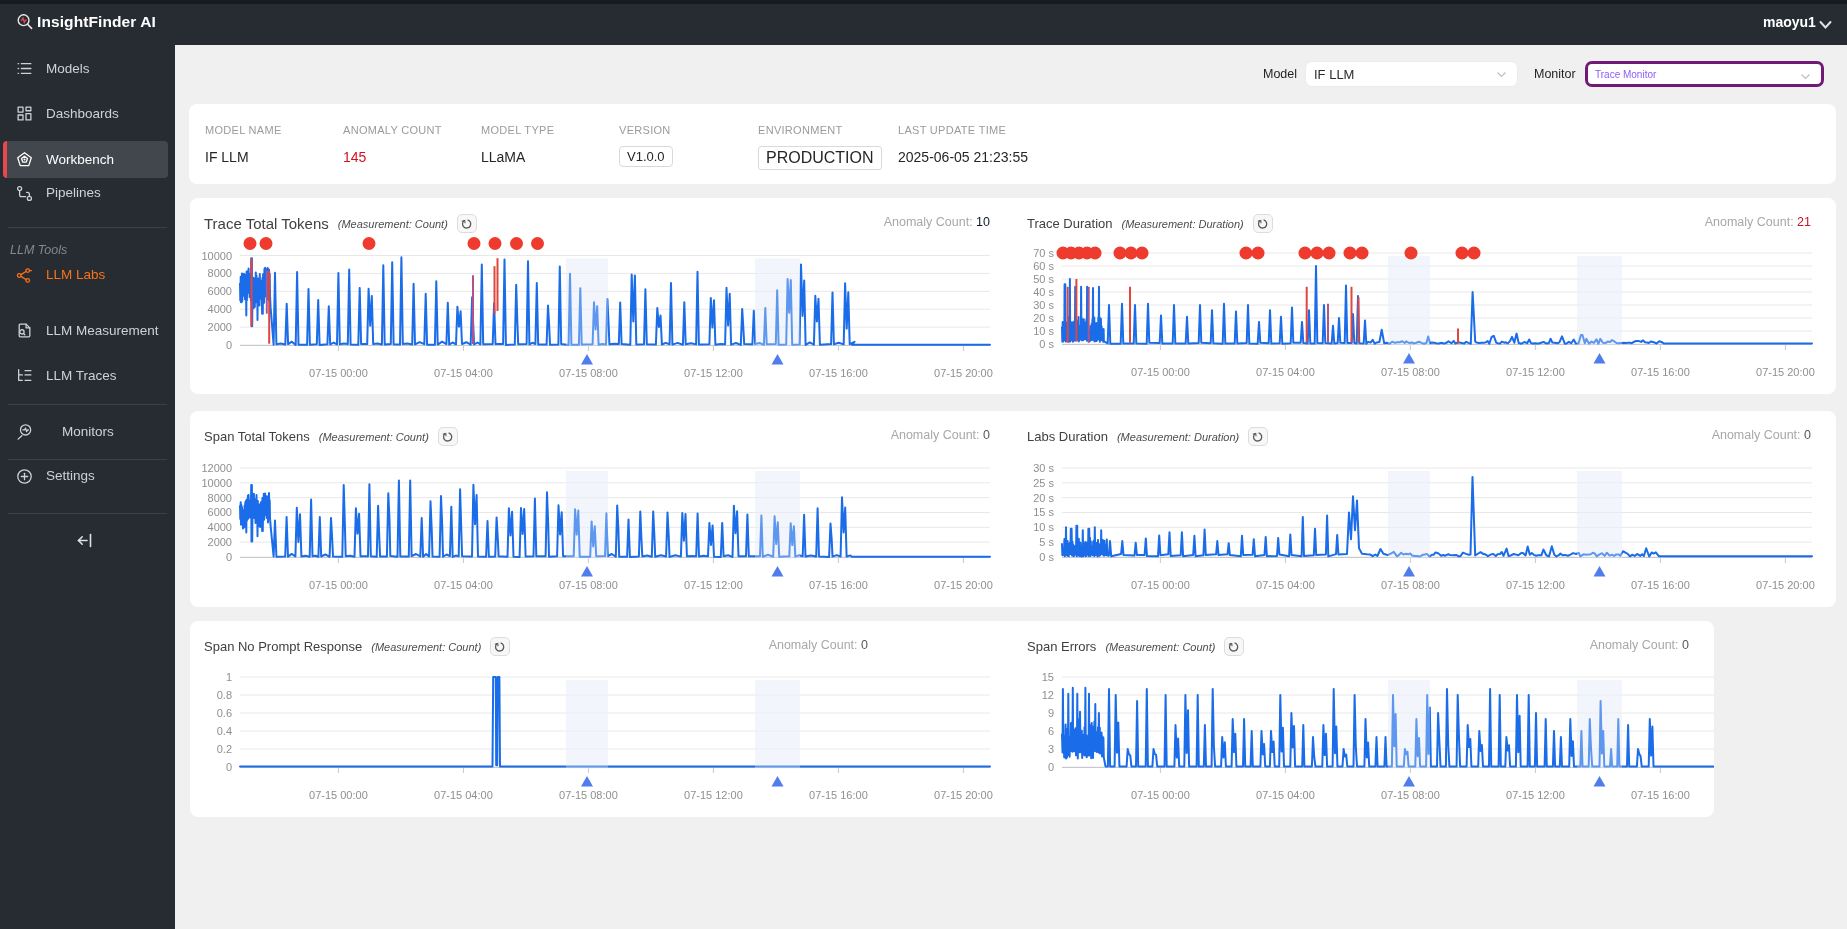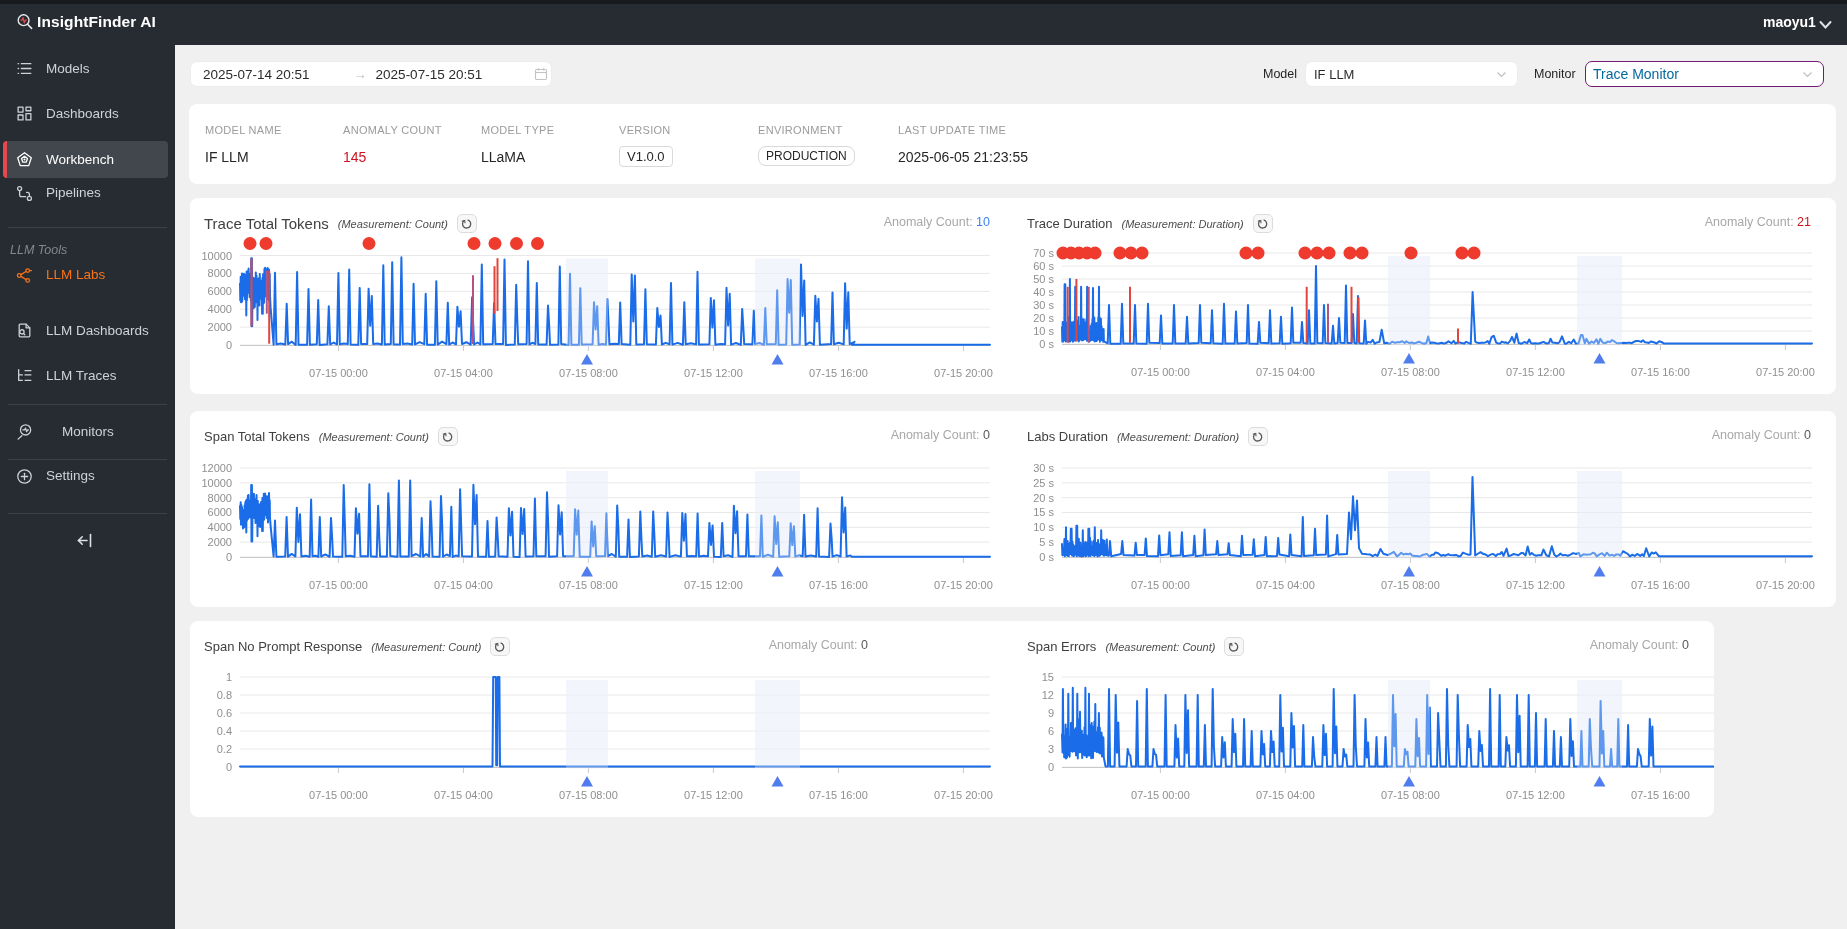--- a/index.html
+++ b/index.html
@@ -76,21 +76,21 @@
       </div>
       <div style="position:absolute;left:3px;top:267px;width:165px;height:37px;display:flex;align-items:center;color:#ced2d8">
         <span style="margin-left:13px;display:flex">
           <svg width="17" height="17" viewBox="0 0 16 16" fill="none" stroke="currentColor" stroke-width="1.2" stroke-linecap="round" stroke-linejoin="round">
             <path d="M3 5.5 L3 3 Q3 2 4 2 L9.5 2 L13 5.5 L13 13 Q13 14 12 14 L4 14 Q3 14 3 13 Z"></path>
             <path d="M9.5 2 L9.5 5.5 L13 5.5"></path>
             <circle cx="5.6" cy="9.3" r="2"></circle>
             <path d="M7 10.7 L8.3 12"></path>
           </svg>
         </span>
-        <span style="margin-left:13px;font-size:13.5px">LLM Dashboards</span>
+        <span style="margin-left:13px;font-size:13.5px">LLM Measurement</span>
       </div>
       <div style="position:absolute;left:3px;top:312px;width:165px;height:37px;display:flex;align-items:center;color:#ced2d8">
         <span style="margin-left:13px;display:flex">
           <svg width="17" height="17" viewBox="0 0 16 16" fill="none" stroke="currentColor" stroke-width="1.2" stroke-linecap="round" stroke-linejoin="round">
             <path d="M2.5 2.5 L2.5 12.5 L6 12.5"></path>
             <path d="M2.5 7.5 L6 7.5"></path>
             <line x1="8.5" y1="3.5" x2="14" y2="3.5"></line>
             <line x1="8.5" y1="7.5" x2="14" y2="7.5"></line>
             <line x1="8.5" y1="12.5" x2="14" y2="12.5"></line>
           </svg>
@@ -119,75 +119,62 @@
         </span>
         <span style="margin-left:13px;font-size:13.5px">Settings</span>
       </div>
       <div style="position:absolute;left:8px;top:468px;width:159px;height:1px;background:#3c4149"></div>
       <div style="position:absolute;left:76px;top:487px;color:#dddfe3"><svg width="19" height="17" viewBox="0 0 19 17" fill="none" stroke="#dddfe3" stroke-width="1.6" stroke-linecap="round">
           <path d="M14.5 2.5 L14.5 14.5"></path>
           <path d="M2.5 8.5 L11 8.5"></path>
           <path d="M6.2 4.8 L2.5 8.5 L6.2 12.2"></path>
         </svg></div>
     </div>
-    <div style="position:absolute;left:190px;top:61px;width:362px;height:26px;background:#ffffff;border:1px solid #ececec;border-radius:7px;display:flex;align-items:center;font-size:13.5px;color:#2b2b2b">
-      <span style="margin-left:12px">2025-07-14 20:51</span>
-      <span style="margin-left:44px;color:#b9b9b9;font-size:13px">→</span>
-      <span style="margin-left:9px">2025-07-15 20:51</span>
-      <span style="margin-left:52px;display:flex">
-        <svg width="14" height="14" viewBox="0 0 14 14" fill="none" stroke="#c3c3c3" stroke-width="1.1">
-          <rect x="1.5" y="2.5" width="11" height="10" rx="1.2"></rect>
-          <line x1="1.5" y1="5.5" x2="12.5" y2="5.5"></line>
-          <line x1="4.3" y1="1" x2="4.3" y2="3.6"></line>
-          <line x1="9.7" y1="1" x2="9.7" y2="3.6"></line>
-        </svg>
-      </span>
-    </div>
     <div style="position:absolute;left:1263px;top:67px;font-size:12.5px;color:#1f1f1f">Model</div>
     <div style="position:absolute;left:1305px;top:61px;width:213px;height:26px;background:#ffffff;border:1px solid #ececec;border-radius:7px;display:flex;align-items:center;font-size:13px;color:#2b2b2b">
       <span style="margin-left:8px">IF LLM</span>
       <svg style="position:absolute;right:10px;top:8px" width="11" height="9" viewBox="0 0 11 9" fill="none" stroke="#bfbfbf" stroke-width="1.2">
         <path d="M1.5 2.5 L5.5 6.5 L9.5 2.5"></path>
       </svg>
     </div>
     <div style="position:absolute;left:1534px;top:67px;font-size:12.5px;color:#1f1f1f">Monitor</div>
-    <div style="position:absolute;left:1585px;top:61px;width:239px;height:26px;background:#ffffff;border:1px solid #701a75;border-radius:7px;display:flex;align-items:center;font-size:14px;color:#0369a1">
+    <div style="position:absolute;left:1585px;top:61px;width:239px;height:26px;background:#ffffff;border:3px solid #701a75;border-radius:7px;display:flex;align-items:center;font-size:10px;color:#8b5cf6">
       <span style="margin-left:7px">Trace Monitor</span>
       <svg style="position:absolute;right:10px;top:8px" width="11" height="9" viewBox="0 0 11 9" fill="none" stroke="#bfbfbf" stroke-width="1.2">
         <path d="M1.5 2.5 L5.5 6.5 L9.5 2.5"></path>
       </svg>
     </div>
     <div style="position:absolute;left:189px;top:104px;width:1647px;height:80px;background:#ffffff;border-radius:8px">
       <div style="position:absolute;left:16px;top:20px;font-size:11px;color:#9b9b9b;letter-spacing:0.3px">MODEL NAME</div>
       <div style="position:absolute;left:16px;top:45px;font-size:14px;color:#262626">IF LLM</div>
       <div style="position:absolute;left:154px;top:20px;font-size:11px;color:#9b9b9b;letter-spacing:0.3px">ANOMALY COUNT</div>
       <div style="position:absolute;left:154px;top:45px;font-size:14px;color:#cf1322">145</div>
       <div style="position:absolute;left:292px;top:20px;font-size:11px;color:#9b9b9b;letter-spacing:0.3px">MODEL TYPE</div>
       <div style="position:absolute;left:292px;top:45px;font-size:14px;color:#262626">LLaMA</div>
       <div style="position:absolute;left:430px;top:20px;font-size:11px;color:#9b9b9b;letter-spacing:0.3px">VERSION</div>
       <div style="position:absolute;left:430px;top:42px;font-size:13px;color:#262626;border:1px solid #d9d9d9;border-radius:4px;padding:2px 7px;display:inline-block">V1.0.0</div>
       <div style="position:absolute;left:569px;top:20px;font-size:11px;color:#9b9b9b;letter-spacing:0.3px">ENVIRONMENT</div>
-      <div style="position:absolute;left:569px;top:42px;font-size:12px;color:#262626;border:1px solid #d9d9d9;border-radius:8px;padding:2px 7px;display:inline-block">PRODUCTION</div>
+      <div style="position:absolute;left:569px;top:42px;font-size:16px;color:#262626;border:1px solid #d9d9d9;border-radius:3px;padding:2px 7px;display:inline-block">PRODUCTION</div>
       <div style="position:absolute;left:709px;top:20px;font-size:11px;color:#9b9b9b;letter-spacing:0.3px">LAST UPDATE TIME</div>
       <div style="position:absolute;left:709px;top:45px;font-size:14px;color:#262626">2025-06-05 21:23:55</div>
     </div>
     <div style="position:absolute;left:190px;top:198px;width:1646px;height:196px;background:#ffffff;border-radius:8px;overflow:hidden">
       <div style="position:absolute;left:14px;top:16px;display:flex;align-items:center;white-space:nowrap">
         <span style="font-size:15px;color:#404040">Trace Total Tokens</span>
         <span style="font-size:11px;color:#4d4d4d;font-style:italic;margin-left:9px">(Measurement: Count)</span>
         <span style="margin-left:9px;width:20px;height:19px;border:1px solid #dcdcdc;border-radius:5px;background:#f7f7f7;display:inline-flex;align-items:center;justify-content:center">
           <svg width="12" height="12" viewBox="0 0 12 12" fill="none" stroke="#595959" stroke-width="1.3">
             <g transform="rotate(-100 6 6)">
               <path d="M9.9 7.3 A4.1 4.1 0 1 1 9.9 4"></path>
               <path d="M9.6 1.4 L9.9 4.4 L7.1 4.2" fill="none" stroke-width="1.1"></path>
             </g>
           </svg>
         </span>
       </div>
-      <div style="position:absolute;right:846px;top:17px;font-size:12.5px;color:#a8a8a8">Anomaly&nbsp;Count:&nbsp;<span style="color:#3b82f6">10</span></div>
+      <div style="position:absolute;right:846px;top:17px;font-size:12.5px;color:#a8a8a8">Anomaly&nbsp;Count:&nbsp;<span style="color:#0f172a">10</span></div>
       <div style="position:absolute;left:837px;top:16px;display:flex;align-items:center;white-space:nowrap">
         <span style="font-size:13px;color:#404040">Trace Duration</span>
         <span style="font-size:11px;color:#4d4d4d;font-style:italic;margin-left:9px">(Measurement: Duration)</span>
         <span style="margin-left:9px;width:20px;height:19px;border:1px solid #dcdcdc;border-radius:5px;background:#f7f7f7;display:inline-flex;align-items:center;justify-content:center">
           <svg width="12" height="12" viewBox="0 0 12 12" fill="none" stroke="#595959" stroke-width="1.3">
             <g transform="rotate(-100 6 6)">
               <path d="M9.9 7.3 A4.1 4.1 0 1 1 9.9 4"></path>
               <path d="M9.6 1.4 L9.9 4.4 L7.1 4.2" fill="none" stroke-width="1.1"></path>
             </g>
           </svg>

